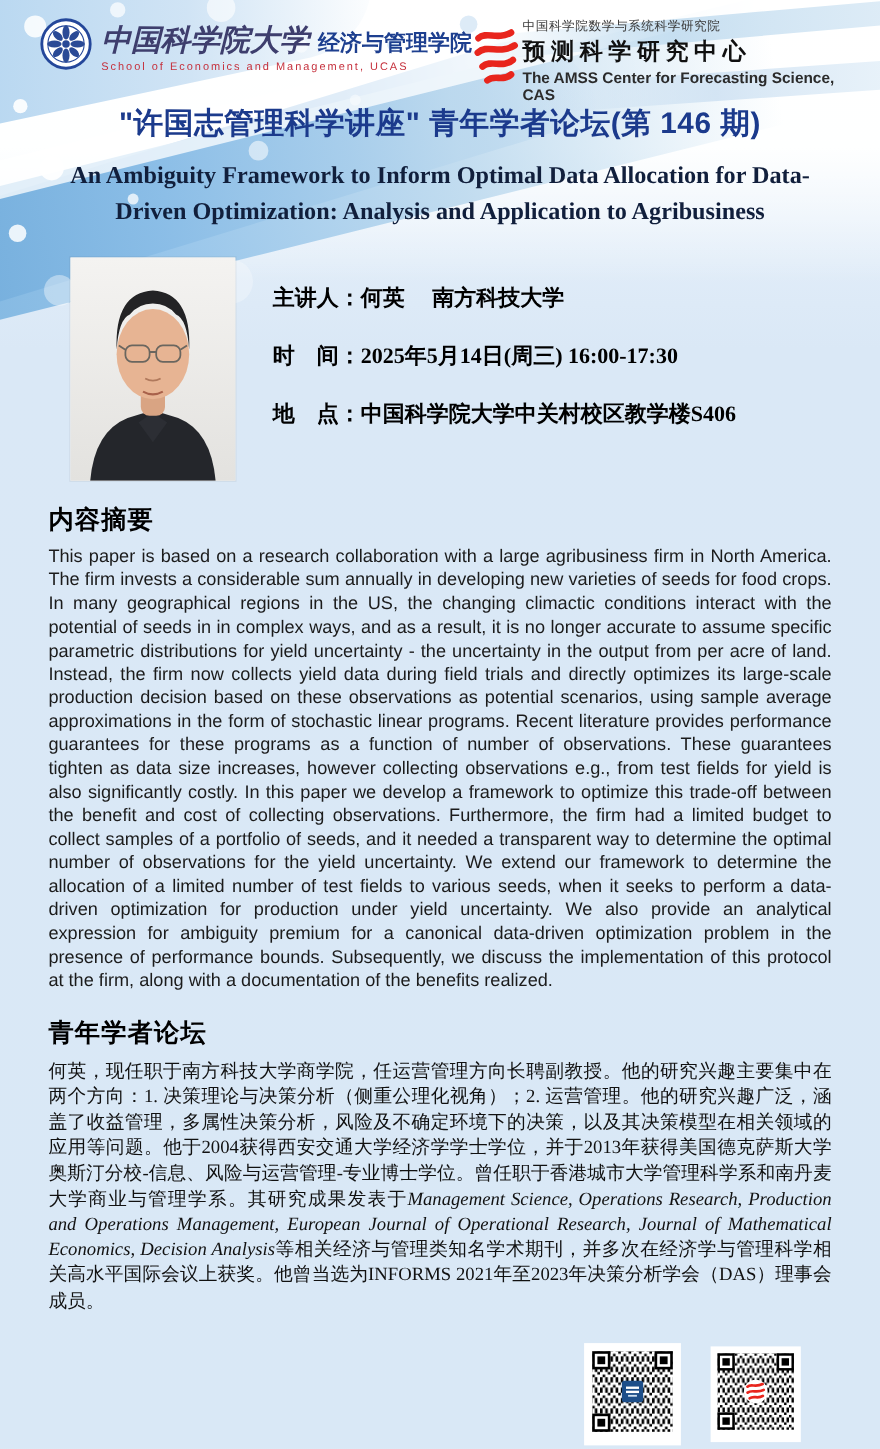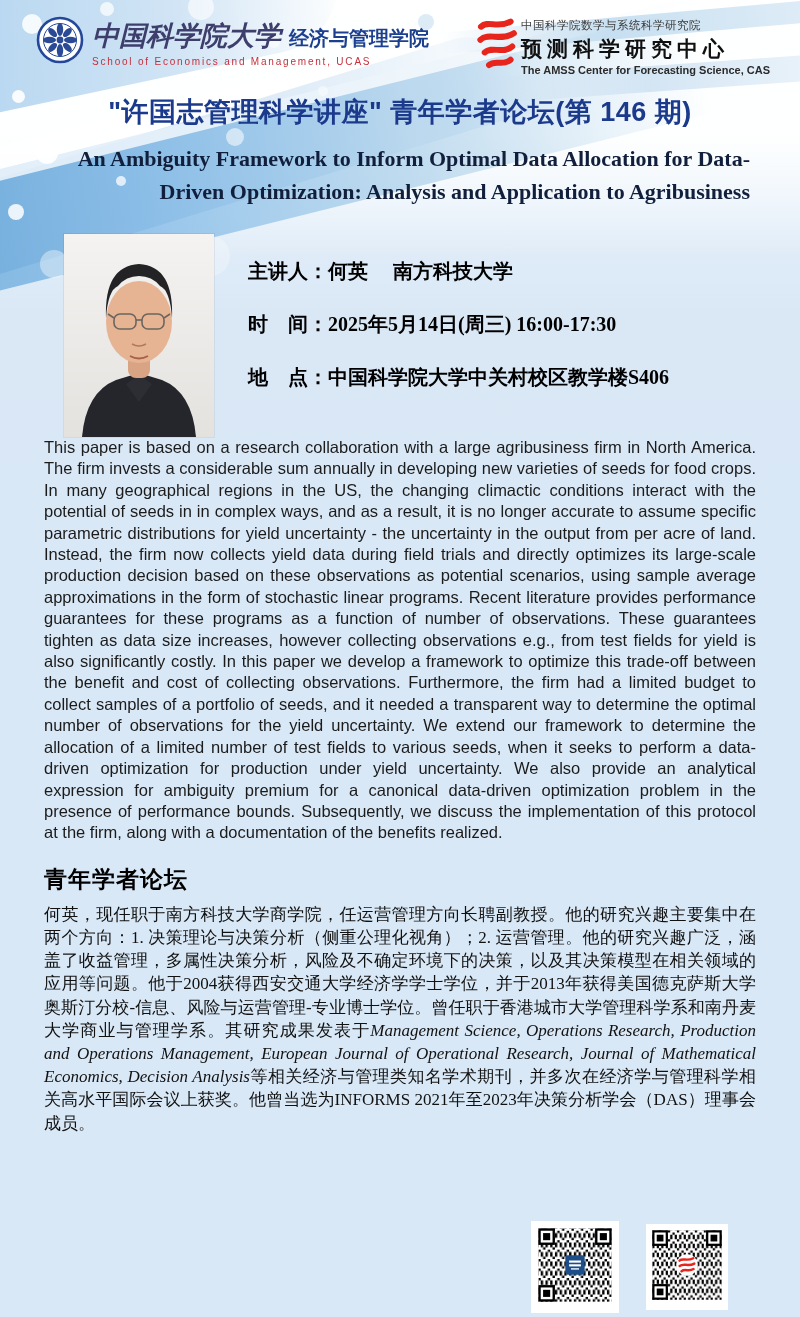--- a/index.html
+++ b/index.html
@@ -39,27 +39,27 @@
   .ucas-univ { font-family:"Liberation Serif", serif; font-style:italic; font-weight:bold;
                font-size:27px; color:#3e3e6d; white-space:nowrap; }
   .ucas-school-zh { font-weight:bold; font-size:20px; color:var(--ucas_blue,#1d3f8f); white-space:nowrap; }
   .ucas-school-en { font-weight:normal; font-size:10px; letter-spacing:1.8px;
                     color:var(--ucas_red,#c5303c); margin-top:2px; }
   .amss { display:flex; align-items:center; }
   .amss-text { display:flex; flex-direction:column; }
   .amss-inst { font-size:11.5px; color:#3a3a3a; letter-spacing:.5px; }
   .amss-center-zh { font-family:"Liberation Serif", serif; font-weight:bold; font-size:21px;
                     color:#101010; letter-spacing:5px; margin:2px 0 1px; white-space:nowrap; }
-  .amss-center-en { font-weight:bold; font-size:11px; color:#2b2b2b; }
+  .amss-center-en { font-weight:bold; font-size:14px; color:#2b2b2b; }
 
   
   .series-title { position:relative; z-index:2; margin:6px 20px 0; text-align:center;
                   font-weight:bold; font-size:27px; line-height:36px; letter-spacing:.5px;
                   color:var(--series_title,#1b3a8c); }
-  .talk-title { position:relative; z-index:2; margin:12px auto 4px; width:700px; text-align:right;
+  .talk-title { position:relative; z-index:2; margin:12px auto 4px; width:700px; text-align:center;
                 font-family:"Liberation Serif", serif; font-weight:bold; font-size:22px;
                 line-height:33px; color:var(--talk_title,#111f3c); }
 
   
   .speaker-row { position:relative; z-index:2; display:flex; margin:26px 44px 0 64px; }
   .photo { width:150px; height:203px; flex:none; background:#f2f2f0; box-shadow:0 0 0 1px rgba(0,0,0,.06); }
   .info { margin-left:34px; padding-top:22px; }
   .info-row { font-family:"Liberation Serif", serif; font-weight:bold; font-size:20px;
               line-height:30px; color:#000; margin-bottom:23px; white-space:nowrap; }
   .info-row:last-child { margin-bottom:0; }
@@ -183,20 +183,21 @@
       </svg>
     </div>
     <div class="info">
       <div class="info-row"><span>主讲人：</span><span>何英　 南方科技大学</span></div>
       <div class="info-row"><span>时　间：</span><span>2025年5月14日(周三) 16:00-17:30</span></div>
       <div class="info-row"><span>地　点：</span><span>中国科学院大学中关村校区教学楼S406</span></div>
     </div>
   </section>
 
   <section class="content">
+    <h3 class="section-heading">内容摘要</h3>
     <p class="abstract">This paper is based on a research collaboration with a large agribusiness firm in North America. The firm invests a considerable sum annually in developing new varieties of seeds for food crops. In many geographical regions in the US, the changing climactic conditions interact with the potential of seeds in in complex ways, and as a result, it is no longer accurate to assume specific parametric distributions for yield uncertainty - the uncertainty in the output from per acre of land. Instead, the firm now collects yield data during field trials and directly optimizes its large-scale production decision based on these observations as potential scenarios, using sample average approximations in the form of stochastic linear programs. Recent literature provides performance guarantees for these programs as a function of number of observations. These guarantees tighten as data size increases, however collecting observations e.g., from test fields for yield is also significantly costly. In this paper we develop a framework to optimize this trade-off between the benefit and cost of collecting observations. Furthermore, the firm had a limited budget to collect samples of a portfolio of seeds, and it needed a transparent way to determine the optimal number of observations for the yield uncertainty. We extend our framework to determine the allocation of a limited number of test fields to various seeds, when it seeks to perform a data-driven optimization for production under yield uncertainty. We also provide an analytical expression for ambiguity premium for a canonical data-driven optimization problem in the presence of performance bounds. Subsequently, we discuss the implementation of this protocol at the firm, along with a documentation of the benefits realized.</p>
 
     <h3 class="section-heading">青年学者论坛</h3>
     <p class="bio"><span>何英，现任职于南方科技大学商学院，任运营管理方向长聘副教授。他的研究兴趣主要集中在两个方向：1. 决策理论与决策分析（侧重公理化视角）；2. 运营管理。他的研究兴趣广泛，涵盖了收益管理，多属性决策分析，风险及不确定环境下的决策，以及其决策模型在相关领域的应用等问题。他于2004获得西安交通大学经济学学士学位，并于2013年获得美国德克萨斯大学奥斯汀分校-信息、风险与运营管理-专业博士学位。曾任职于香港城市大学管理科学系和南丹麦大学商业与管理学系。其研究成果发表于</span><span class="journal">Management Science, Operations Research, Production and Operations Management, European Journal of Operational Research, Journal of Mathematical Economics, Decision Analysis</span><span>等相关经济与管理类知名学术期刊，并多次在经济学与管理科学相关高水平国际会议上获奖。他曾当选为INFORMS 2021年至2023年决策分析学会（DAS）理事会成员。</span></p>
   </section>
 
   <div class="qr-row">
     <div class="qr-card">
       <svg width="78" height="78" viewBox="0 0 33 33">
         <defs>

